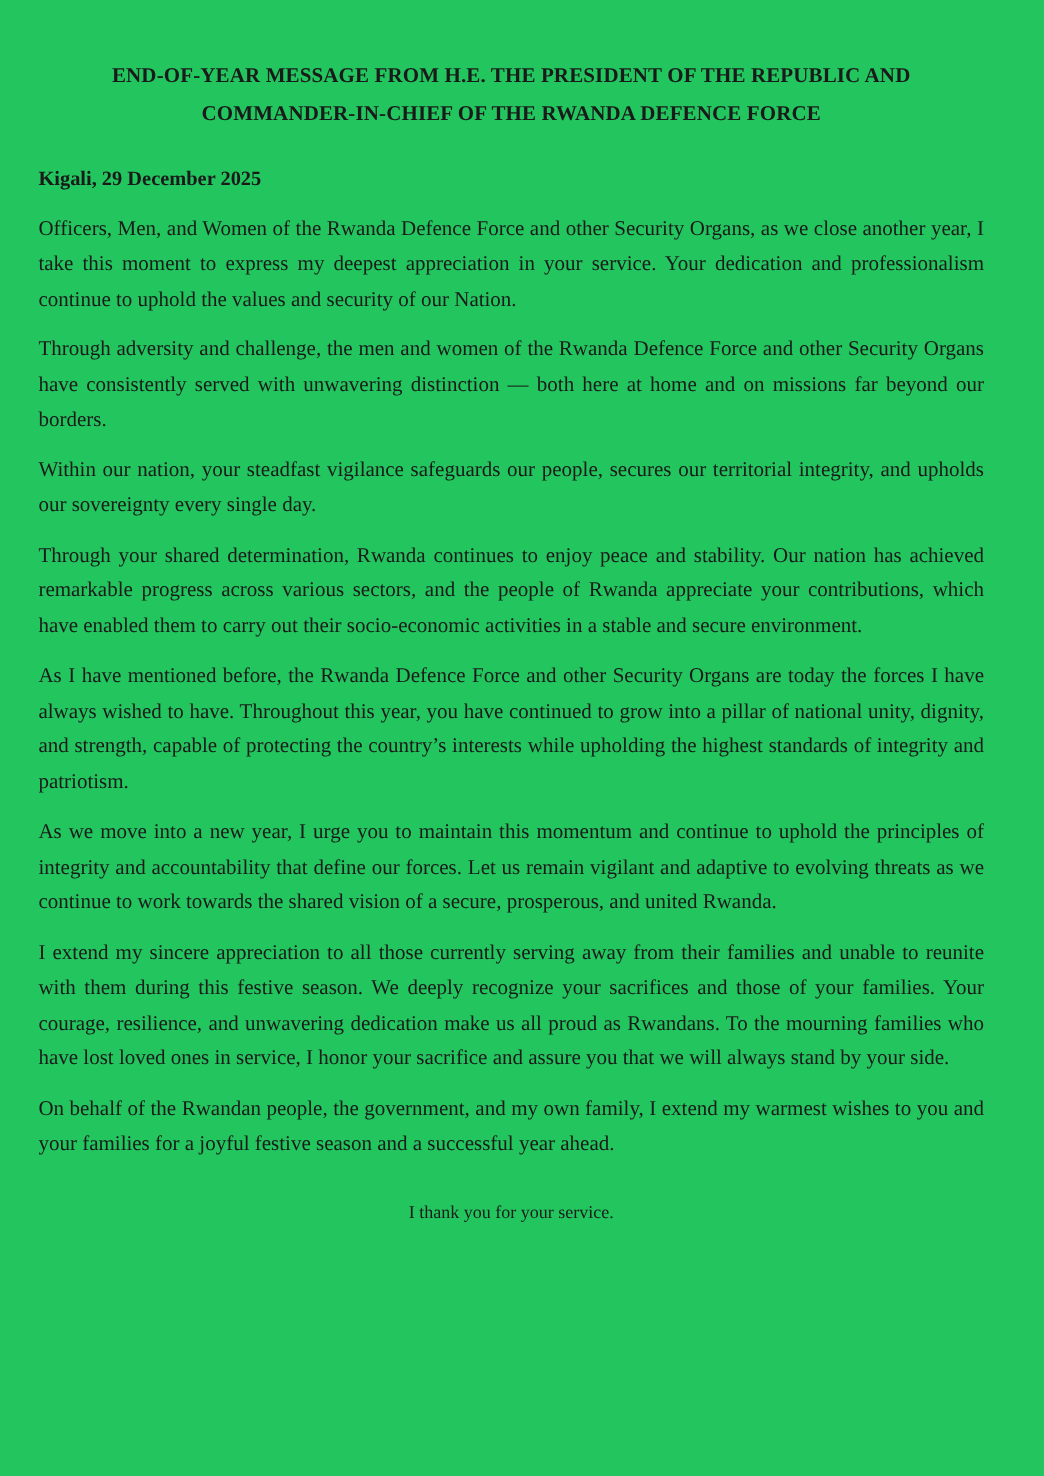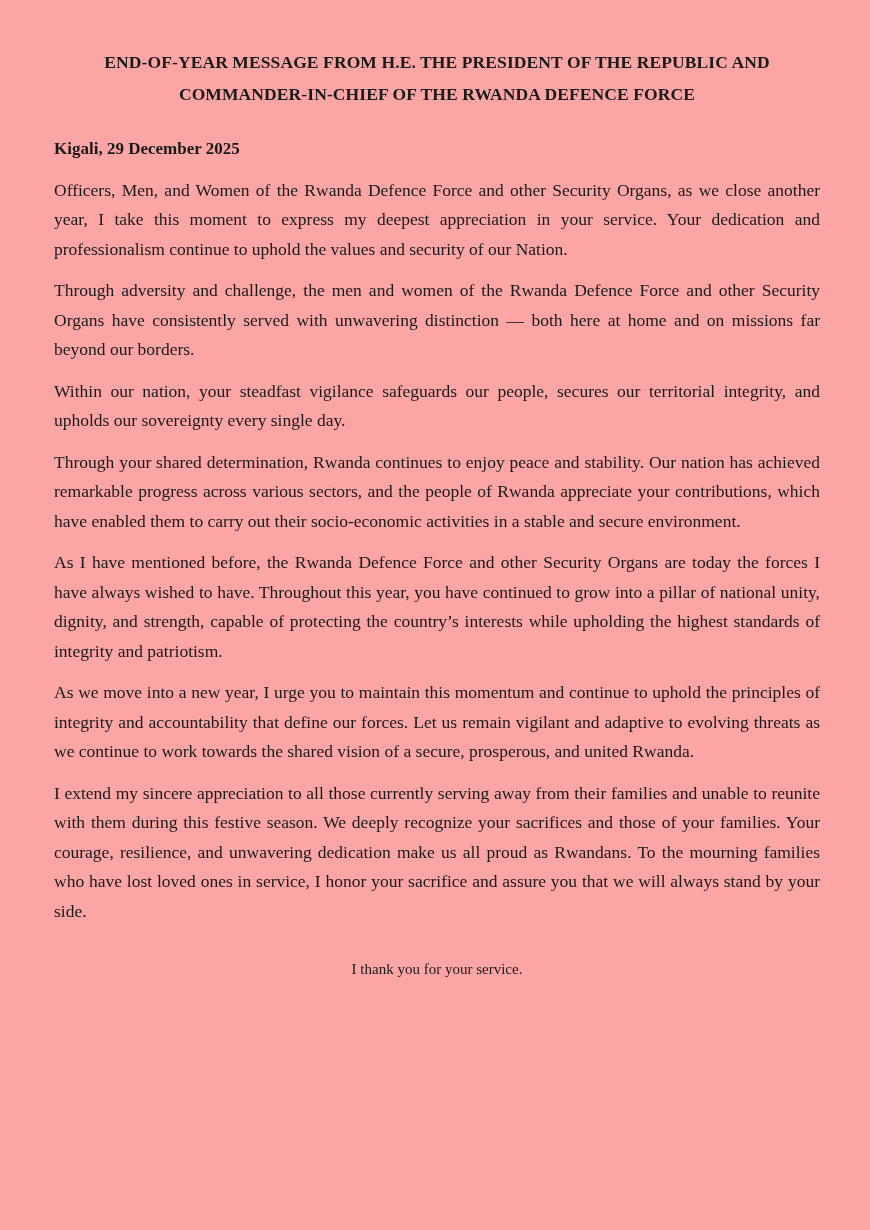--- a/index.html
+++ b/index.html
@@ -4,23 +4,23 @@
 <style>
   html, body {
     margin: 0;
     padding: 0;
     background: #ffffff;
   }
   .page {
     position: relative;
     width: 870px;
     height: 1230px;
-    background: #fca5a5;
+    background: #22c55e;
     box-sizing: border-box;
-    padding: 46px 50px 0 54px;
+    padding: 46px 50px 0 32px;
     font-family: "Liberation Serif", "DejaVu Serif", serif;
     color: #1a1a1a;
     overflow: hidden;
   }
   .doc-title {
     font-size: 17.5px;
     font-weight: bold;
     text-align: center;
     line-height: 32px;
     margin: 0 0 24px 0;
@@ -57,16 +57,17 @@
 
   <p class="dateline">Kigali, 29 December 2025</p>
 
   <p class="para">Officers, Men, and Women of the Rwanda Defence Force and other Security Organs, as we close another year, I take this moment to express my deepest appreciation in your service. Your dedication and professionalism continue to uphold the values and security of our Nation.</p>
   <p class="para">Through adversity and challenge, the men and women of the Rwanda Defence Force and other Security Organs have consistently served with unwavering distinction — both here at home and on missions far beyond our borders.</p>
   <p class="para">Within our nation, your steadfast vigilance safeguards our people, secures our territorial integrity, and upholds our sovereignty every single day.</p>
   <p class="para">Through your shared determination, Rwanda continues to enjoy peace and stability. Our nation has achieved remarkable progress across various sectors, and the people of Rwanda appreciate your contributions, which have enabled them to carry out their socio-economic activities in a stable and secure environment.</p>
   <p class="para">As I have mentioned before, the Rwanda Defence Force and other Security Organs are today the forces I have always wished to have. Throughout this year, you have continued to grow into a pillar of national unity, dignity, and strength, capable of protecting the country’s interests while upholding the highest standards of integrity and patriotism.</p>
   <p class="para">As we move into a new year, I urge you to maintain this momentum and continue to uphold the principles of integrity and accountability that define our forces. Let us remain vigilant and adaptive to evolving threats as we continue to work towards the shared vision of a secure, prosperous, and united Rwanda.</p>
   <p class="para">I extend my sincere appreciation to all those currently serving away from their families and unable to reunite with them during this festive season. We deeply recognize your sacrifices and those of your families. Your courage, resilience, and unwavering dedication make us all proud as Rwandans. To the mourning families who have lost loved ones in service, I honor your sacrifice and assure you that we will always stand by your side.</p>
+  <p class="para">On behalf of the Rwandan people, the government, and my own family, I extend my warmest wishes to you and your families for a joyful festive season and a successful year ahead.</p>
 
   <p class="closing">I thank you for your service.</p>
 
 </div>
 
 </body></html>

